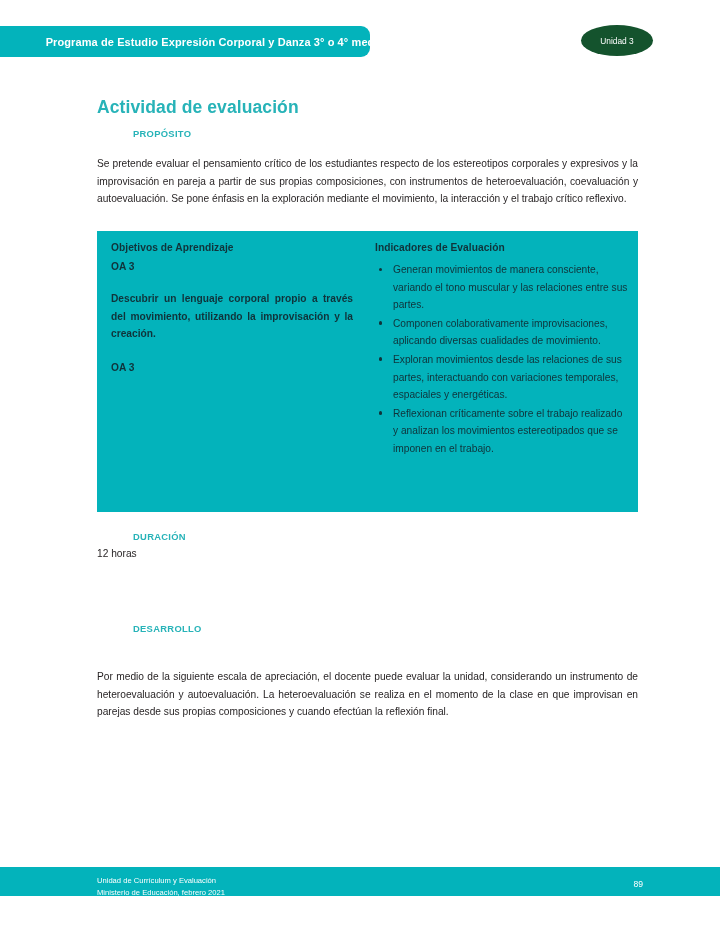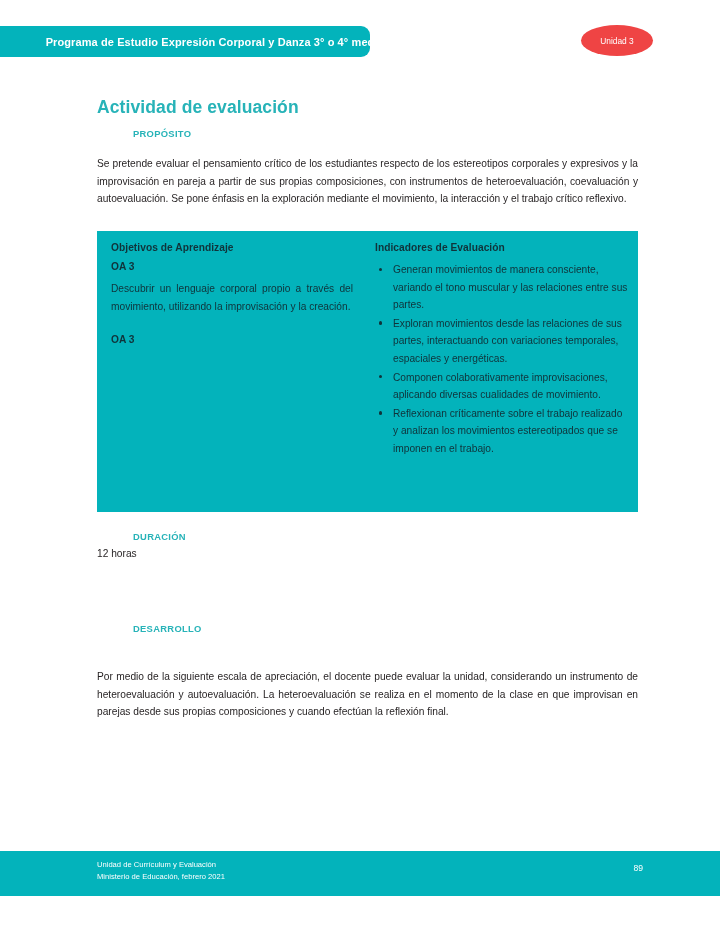--- a/index.html
+++ b/index.html
@@ -37,21 +37,21 @@
     letter-spacing: 0.1px;
     padding-left: 60px;
     white-space: nowrap;
   }
   .unit-badge {
     position: absolute;
     left: 581px;
     top: 25px;
     width: 72px;
     height: 31px;
-    background: #ef4444;
+    background: #14532d;
     border-radius: 50%;
     display: flex;
     align-items: center;
     justify-content: center;
   }
   .unit-badge-label {
     color: #ffffff;
     font-size: 8.4px;
     font-weight: normal;
     white-space: nowrap;
@@ -134,21 +134,22 @@
     font-size: 10.2px;
     font-weight: bold;
     color: #10333a;
     margin: 0 0 1px 0;
   }
   .oa-text {
     font-size: 10.2px;
     color: #10333a;
     line-height: 17.6px;
     text-align: justify;
-    margin: 8px 0 19px 0;
+    margin: 18px 0 19px 0;
+    font-weight: bold;
   }
   .oa-text.last { margin-bottom: 0; }
 
   .ind-list {
     margin: 0;
     padding: 0;
     list-style: none;
   }
   .ind-item {
     position: relative;
@@ -194,21 +195,21 @@
     top: 658px;
     width: 541px;
   }
 
   
   .footer-bar {
     position: absolute;
     left: 0;
     bottom: 36px;
     width: 720px;
-    height: 45px;
+    height: 29px;
     background: #03b3bb;
   }
   .footer-text {
     position: absolute;
     left: 97px;
     top: 8px;
     color: #ffffff;
     font-size: 7.6px;
     line-height: 11.5px;
   }
@@ -256,25 +257,25 @@
     <div class="oa-col-right">
       <div class="col-head">Indicadores de Evaluación</div>
 
       <ul class="ind-list">
         <li class="ind-item">
           <span class="ind-bullet"></span>
           <span>Generan movimientos de manera consciente, variando el tono muscular y las relaciones entre sus partes.</span>
         </li>
         <li class="ind-item">
           <span class="ind-bullet"></span>
+          <span>Componen colaborativamente improvisaciones, aplicando diversas cualidades de movimiento.</span>
+        </li>
+        <li class="ind-item">
+          <span class="ind-bullet"></span>
           <span>Exploran movimientos desde las relaciones de sus partes, interactuando con variaciones temporales, espaciales y energéticas.</span>
-        </li>
-        <li class="ind-item">
-          <span class="ind-bullet"></span>
-          <span>Componen colaborativamente improvisaciones, aplicando diversas cualidades de movimiento.</span>
         </li>
         <li class="ind-item">
           <span class="ind-bullet"></span>
           <span>Reflexionan críticamente sobre el trabajo realizado y analizan los movimientos estereotipados que se imponen en el trabajo.</span>
         </li>
       </ul>
     </div>
 
   </div>
 

